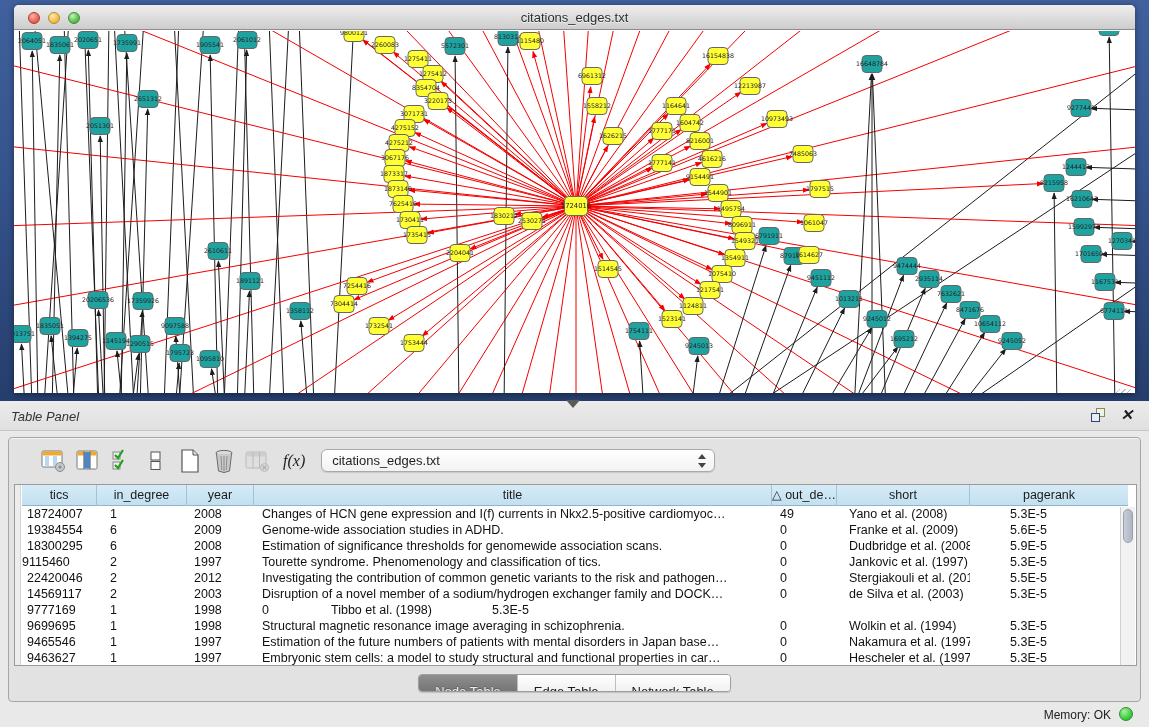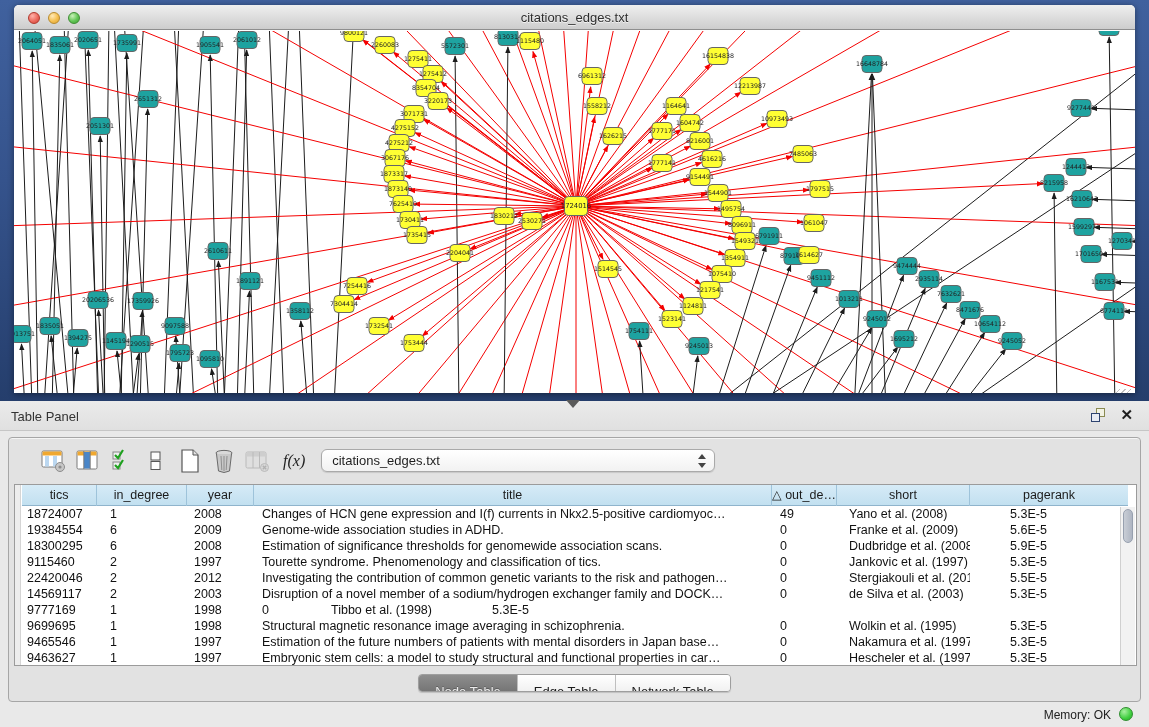--- a/index.html
+++ b/index.html
@@ -20,21 +20,21 @@
   .tl.red    { left:14px; background:radial-gradient(circle at 35% 30%,#FFB3AA,#EC6A5E 55%,#CE4437); border:1px solid #B1392E; }
   .tl.yellow { left:34px; background:radial-gradient(circle at 35% 30%,#FFE9B8,#F5BF4F 55%,#D9A33C); border:1px solid #B98B2E; }
   .tl.green  { left:54px; background:radial-gradient(circle at 35% 30%,#C9F1B8,#61C555 55%,#43A238); border:1px solid #3E8E33; }
   .net-canvas { position:absolute; left:0; top:26px; width:1121px; height:378px; background:#fff;border-radius:15px; }
   .net-canvas svg { display:block; }
   .resize-grip { position:absolute; right:4px; bottom:4px; width:16px; height:16px;
     background:repeating-linear-gradient(135deg,transparent 0 3px,#AFAFAF 3px 4px); opacity:.8; }
 
   
   .panel-header { position:absolute; left:0; top:401px; width:1149px; height:30px;
-    background:linear-gradient(180deg,#EBEBEB,#E0E0E0); border-bottom:1px solid #C6C6C6; }
+    background:linear-gradient(180deg,#EBEBEB,#E0E0E0); border-bottom:1px solid #C6C6C6;font-style:italic; }
   .splitter-handle { position:absolute; left:566px; top:-1px; width:0; height:0;
     border-left:7px solid transparent; border-right:7px solid transparent; border-top:8px solid #5A5A5A; }
   .panel-title { position:absolute; left:11px; top:8px; font-size:13px; color:#333; }
   .float-btn { position:absolute; right:42px; top:7px; width:16px; height:16px; }
   .float-btn .sq1 { position:absolute; left:5px; top:0; width:9px; height:9px; border:1.6px solid #8A8A52; background:#F2F2E4; }
   .float-btn .sq2 { position:absolute; left:0; top:5px; width:9px; height:9px; border:1.6px solid #2E4470; background:#E8ECF4; }
   .close-btn { position:absolute; right:16px; top:5px; font-size:15px; font-weight:bold; color:#1E1E1E; cursor:default; }
 
   
   .panel-box { position:absolute; left:8px; top:437px; width:1133px; height:265px;
@@ -783,21 +783,21 @@
           <div class="tr">
             <div class="td" style="width: 75px; padding-left: 5px;">18300295</div>
             <div class="td" style="width: 90px; padding-left: 13px;">6</div>
             <div class="td" style="width: 67px; padding-left: 7px;">2008</div>
             <div class="td" style="width: 518px; padding-left: 8px;">Estimation of significance thresholds for genomewide association scans.</div>
             <div class="td" style="width: 65px; padding-left: 8px;">0</div>
             <div class="td" style="width: 133px; padding-left: 12px;">Dudbridge et al. (2008)</div>
             <div class="td" style="width: 158px; padding-left: 40px;">5.9E-5</div>
           </div>
           <div class="tr">
-            <div class="td" style="width: 75px; padding-left: 5px;">9115460</div>
+            <div class="td" style="width: 75px; ">9115460</div>
             <div class="td" style="width: 90px; padding-left: 13px;">2</div>
             <div class="td" style="width: 67px; padding-left: 7px;">1997</div>
             <div class="td" style="width: 518px; padding-left: 8px;">Tourette syndrome. Phenomenology and classification of tics.</div>
             <div class="td" style="width: 65px; padding-left: 8px;">0</div>
             <div class="td" style="width: 133px; padding-left: 12px;">Jankovic et al. (1997)</div>
             <div class="td" style="width: 158px; padding-left: 40px;">5.3E-5</div>
           </div>
           <div class="tr">
             <div class="td" style="width: 75px; padding-left: 5px;">22420046</div>
             <div class="td" style="width: 90px; padding-left: 13px;">2</div>
@@ -823,21 +823,21 @@
             <div class="td" style="width: 65px; padding-left: 8px;">0</div>
             <div class="td" style="width: 133px; padding-left: 12px;">Tibbo et al. (1998)</div>
             <div class="td" style="width: 158px; padding-left: 40px;">5.3E-5</div>
           </div>
           <div class="tr">
             <div class="td" style="width: 75px; padding-left: 5px;">9699695</div>
             <div class="td" style="width: 90px; padding-left: 13px;">1</div>
             <div class="td" style="width: 67px; padding-left: 7px;">1998</div>
             <div class="td" style="width: 518px; padding-left: 8px;">Structural magnetic resonance image averaging in schizophrenia.</div>
             <div class="td" style="width: 65px; padding-left: 8px;">0</div>
-            <div class="td" style="width: 133px; padding-left: 12px;">Wolkin et al. (1995)</div>
+            <div class="td" style="width: 133px; padding-left: 12px;">Wolkin et al. (1994)</div>
             <div class="td" style="width: 158px; padding-left: 40px;">5.3E-5</div>
           </div>
           <div class="tr">
             <div class="td" style="width: 75px; padding-left: 5px;">9465546</div>
             <div class="td" style="width: 90px; padding-left: 13px;">1</div>
             <div class="td" style="width: 67px; padding-left: 7px;">1997</div>
             <div class="td" style="width: 518px; padding-left: 8px;">Estimation of the future numbers of patients with mental disorders in Japan base…</div>
             <div class="td" style="width: 65px; padding-left: 8px;">0</div>
             <div class="td" style="width: 133px; padding-left: 12px;">Nakamura et al. (1997)</div>
             <div class="td" style="width: 158px; padding-left: 40px;">5.3E-5</div>

